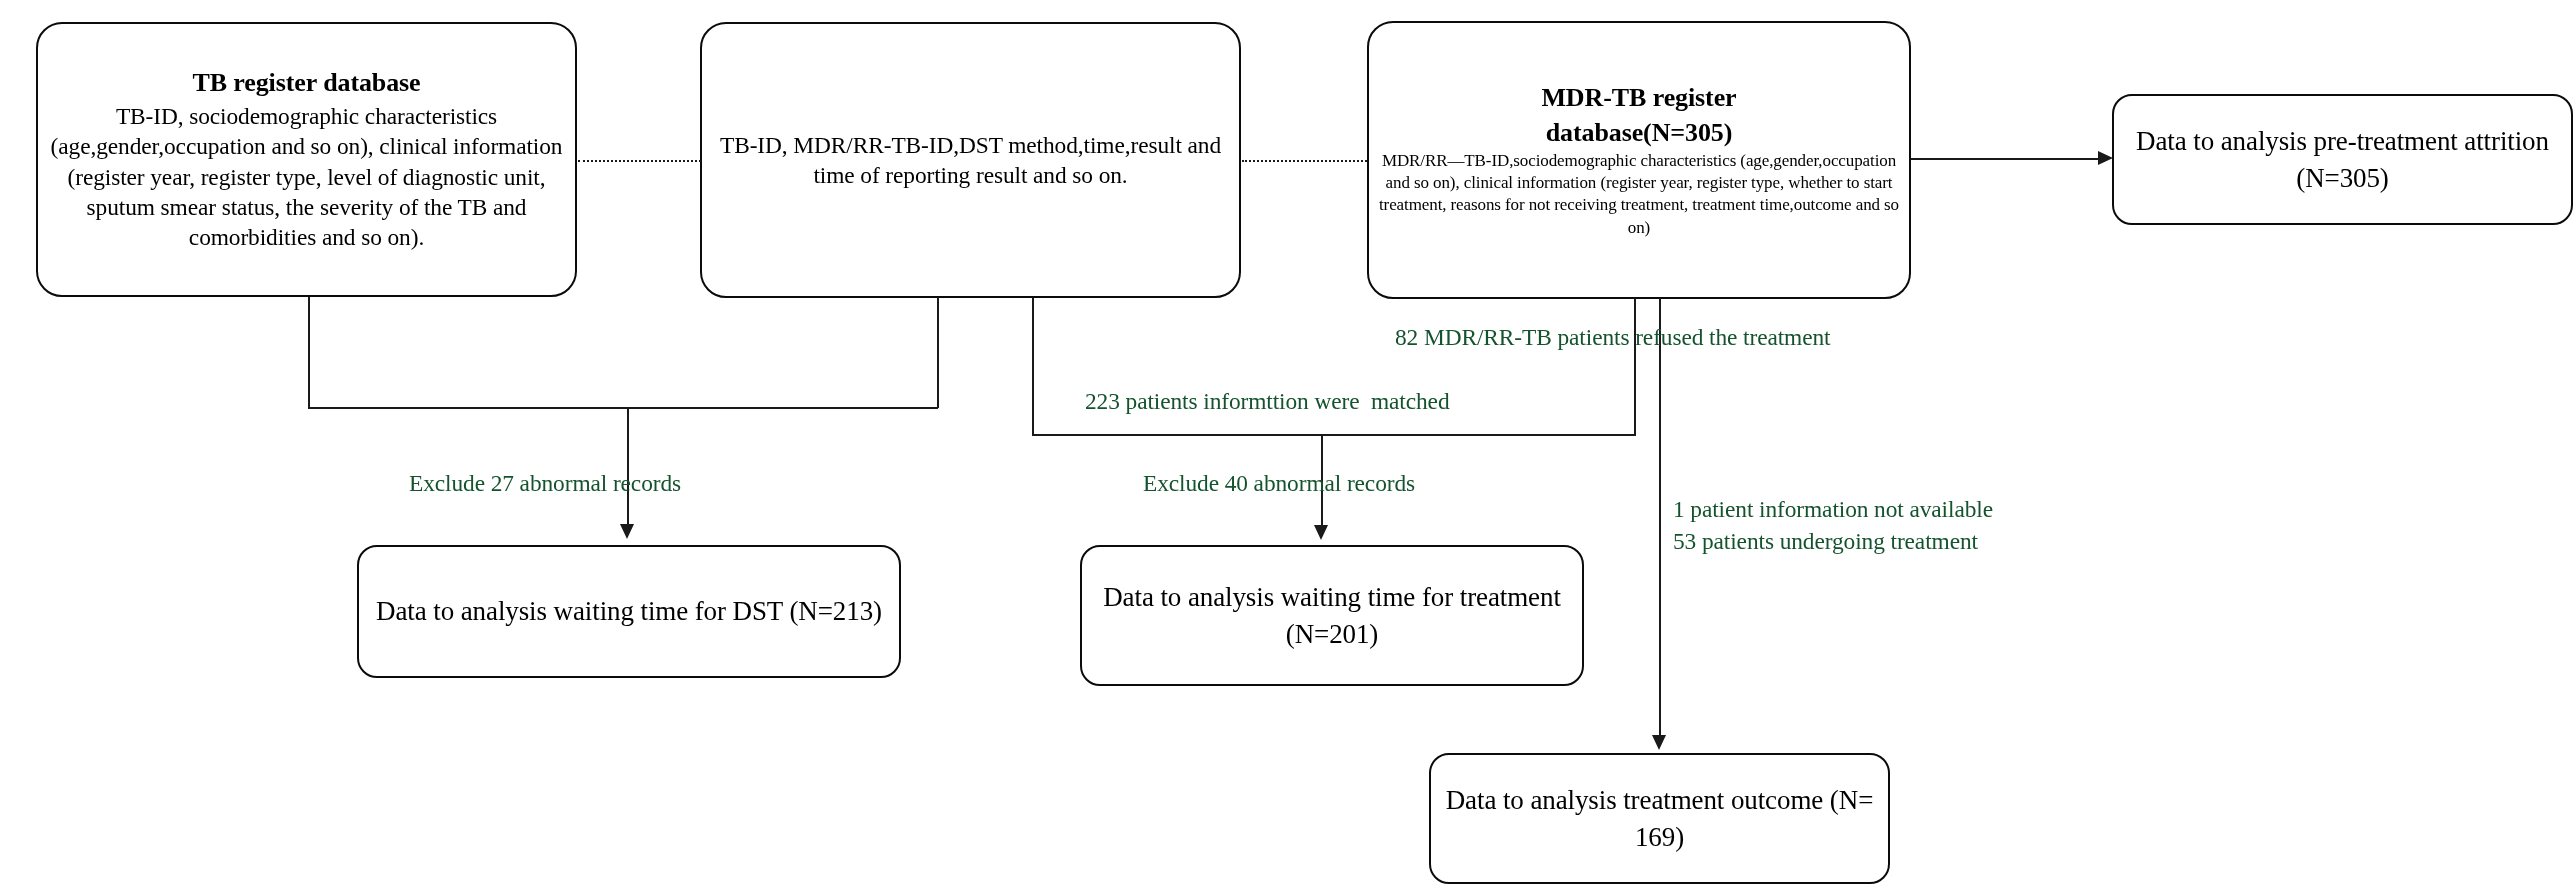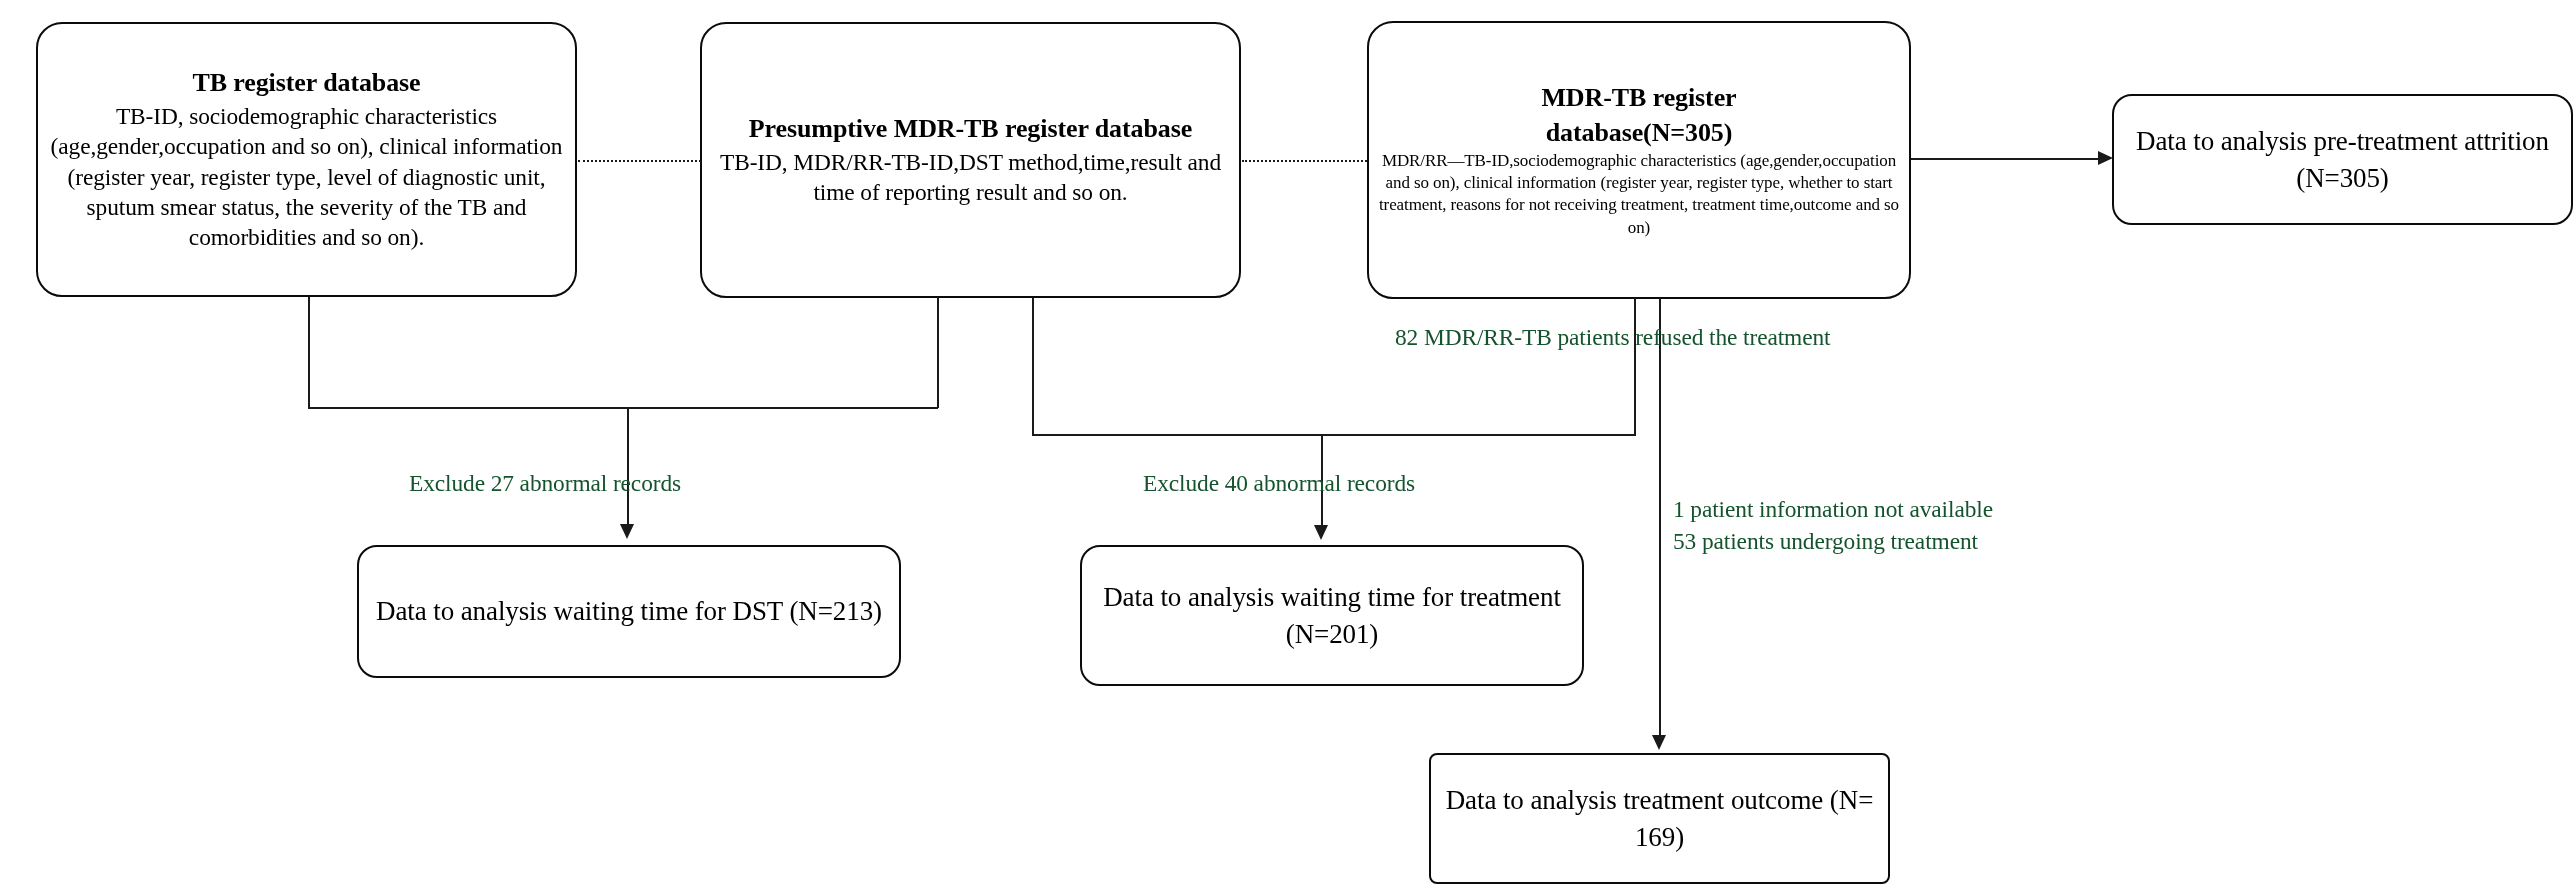--- a/index.html
+++ b/index.html
@@ -67,21 +67,20 @@
 <body>
 
 <div id="canvas">
 
   <div class="node" style="left:36px;top:22px;width:541px;height:275px;">
     <div class="ttl">TB register database</div>
     <div class="bdy">TB-ID, sociodemographic characteristics (age,gender,occupation and so on), clinical information (register year, register type, level of diagnostic unit, sputum smear status, the severity of the TB and comorbidities and so on).</div>
   </div>
 
   <div class="node" style="left:700px;top:22px;width:541px;height:276px;">
-    <div class="ttl">Presumptive MDR-TB register database</div>
     <div class="bdy">TB-ID, MDR/RR-TB-ID,DST method,time,result and time of reporting result and so on.</div>
   </div>
 
   <div class="node" style="left:1367px;top:21px;width:544px;height:278px;padding:8px 7px;">
     <div class="ttl">MDR-TB register</div>
     <div class="ttl">database(N=305)</div>
     <div class="bdy" style="font-size:17px;text-align:center;">MDR/RR—TB-ID,sociodemographic characteristics (age,gender,occupation and so on), clinical information (register year, register type, whether to start treatment, reasons for not receiving treatment, treatment time,outcome and so on)</div>
   </div>
 
   <div class="node plain" style="left:2112px;top:94px;width:461px;height:131px;border-radius:20px;">
@@ -89,41 +88,42 @@
   </div>
 
   <div class="node plain" style="left:357px;top:545px;width:544px;height:133px;border-radius:20px;">
     <div class="bdy">Data to analysis waiting time for DST (N=213)</div>
   </div>
 
   <div class="node plain" style="left:1068px;top:545px;width:504px;height:141px;border-radius:20px;margin-left:12px;">
     <div class="bdy">Data to analysis waiting time for treatment (N=201)</div>
   </div>
 
-  <div class="node plain" style="left:1429px;top:753px;width:461px;height:131px;border-radius:8px;">
+  <div class="node plain" style="left:1429px;top:753px;width:461px;height:131px;border-radius:20px;">
     <div class="bdy">Data to analysis treatment outcome (N= 169)</div>
   </div>
 
   <div class="dot" style="left:578px;top:160px;width:123px;"></div>
   <div class="dot" style="left:1242px;top:160px;width:125px;"></div>
 
   <div class="ln h" style="left:1911px;top:158px;width:188px;"></div>
   <div class="arrow-r" style="left:2098px;top:151px;"></div>
 
   <div class="ln v" style="left:308px;top:297px;height:111px;"></div>
   <div class="ln v" style="left:937px;top:297px;height:111px;"></div>
   <div class="ln h" style="left:308px;top:407px;width:630px;"></div>
 
   <div class="ln v" style="left:627px;top:407px;height:118px;"></div>
   <div class="arrow-d" style="left:620px;top:524px;"></div>
   <div class="elabel" style="left:409px;top:468px;">Exclude 27 abnormal records</div>
 
   <div class="ln v" style="left:1032px;top:298px;height:137px;"></div>
   <div class="ln v" style="left:1634px;top:298px;height:137px;"></div>
   <div class="ln h" style="left:1032px;top:434px;width:604px;"></div>
+  <div class="elabel" style="left:1085px;top:386px;">223 patients informttion were  matched</div>
 
   <div class="ln v" style="left:1321px;top:434px;height:92px;"></div>
   <div class="arrow-d" style="left:1314px;top:525px;"></div>
   <div class="elabel" style="left:1143px;top:468px;">Exclude 40 abnormal records</div>
 
   <div class="ln v" style="left:1659px;top:298px;height:440px;"></div>
   <div class="arrow-d" style="left:1652px;top:735px;"></div>
 
   <div class="elabel" style="left:1395px;top:322px;">82 MDR/RR-TB patients refused the treatment</div>
   <div class="elabel" style="left:1673px;top:494px;">1 patient information not available</div>

